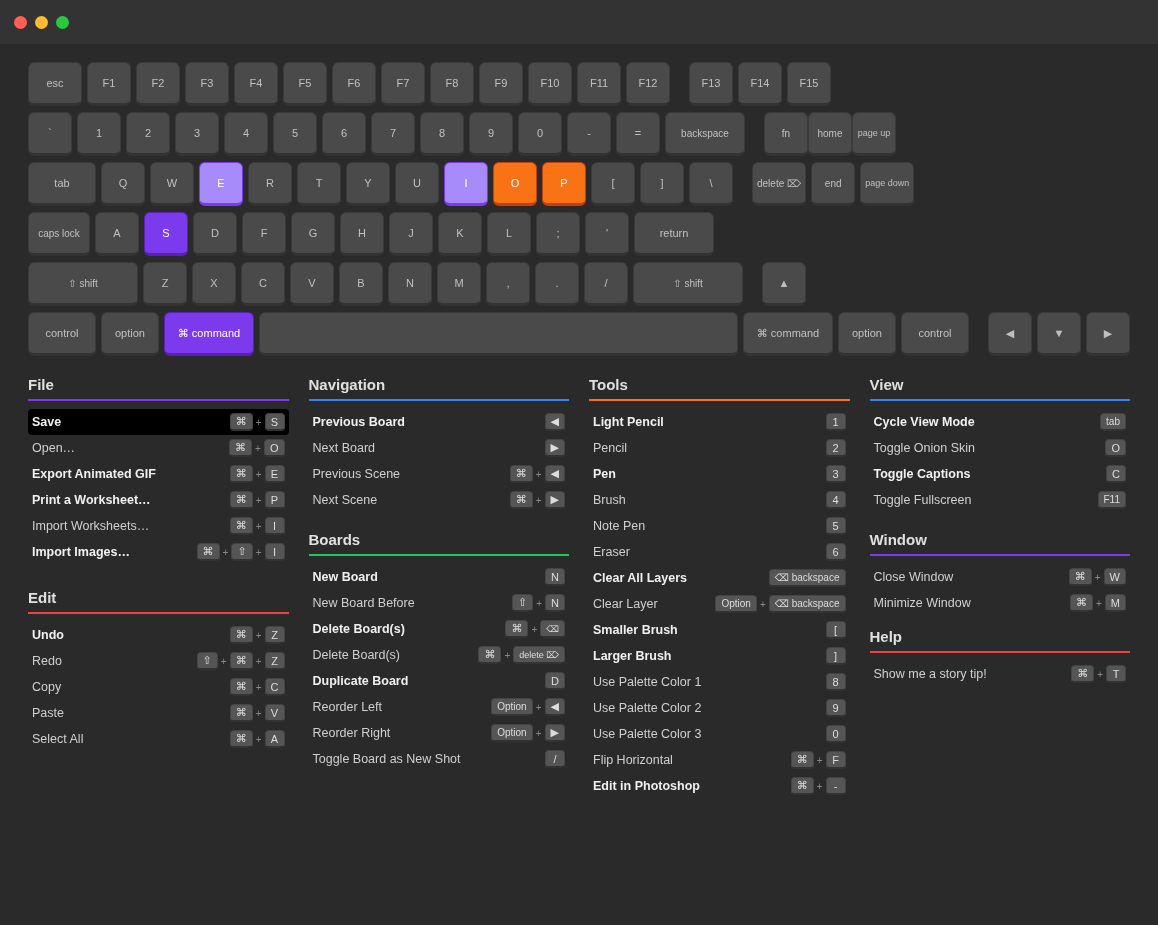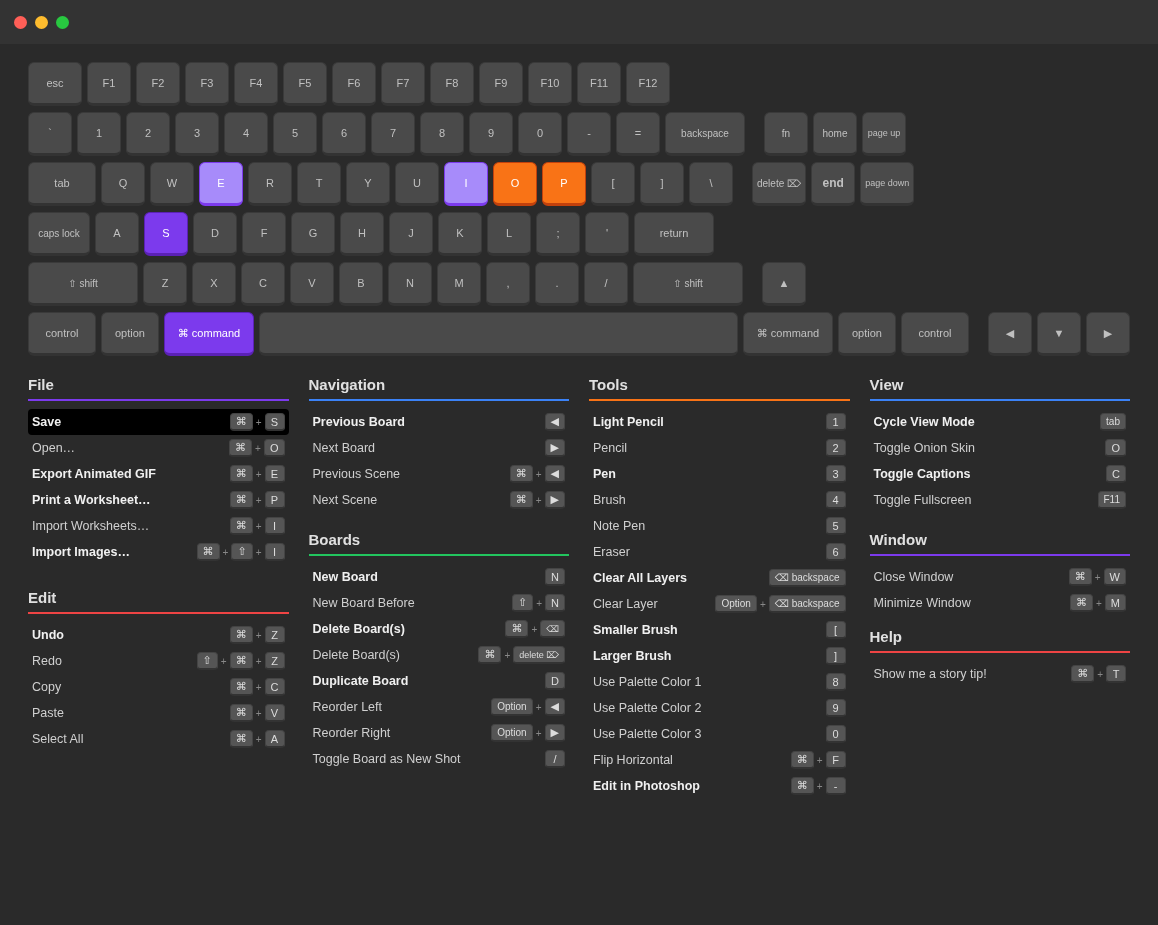--- a/index.html
+++ b/index.html
@@ -154,38 +154,43 @@
       <div class="key">F3</div>
       <div class="key">F4</div>
       <div class="key">F5</div>
       <div class="key">F6</div>
       <div class="key">F7</div>
       <div class="key">F8</div>
       <div class="key">F9</div>
       <div class="key">F10</div>
       <div class="key">F11</div>
       <div class="key">F12</div>
+      <div style="margin-left:14px; display:flex; gap:5px;">
+        <div class="key">F13</div>
+        <div class="key">F14</div>
+        <div class="key">F15</div>
+      </div>
     </div>
 
     <div class="key-row">
       <div class="key">`</div>
       <div class="key">1</div>
       <div class="key">2</div>
       <div class="key">3</div>
       <div class="key">4</div>
       <div class="key">5</div>
       <div class="key">6</div>
       <div class="key">7</div>
       <div class="key">8</div>
       <div class="key">9</div>
       <div class="key">0</div>
       <div class="key">-</div>
       <div class="key">=</div>
       <div class="key w-backspace">backspace</div>
-      <div style="margin-left:14px; display:flex; gap:5px;">
+      <div style="margin-left:14px; display:flex; ">
         <div class="key" style="font-size:10px;">fn</div>
         <div class="key" style="font-size:10px;">home</div>
         <div class="key" style="font-size:9px;">page up</div>
       </div>
     </div>
 
     <div class="key-row">
       <div class="key w-tab">tab</div>
       <div class="key">Q</div>
       <div class="key">W</div>
@@ -195,21 +200,21 @@
       <div class="key">Y</div>
       <div class="key">U</div>
       <div class="key light-purple">I</div>
       <div class="key orange">O</div>
       <div class="key orange">P</div>
       <div class="key">[</div>
       <div class="key">]</div>
       <div class="key">\</div>
       <div style="margin-left:14px; display:flex; gap:5px;">
         <div class="key" style="font-size:10px;">delete ⌦</div>
-        <div class="key" style="font-size:12px;font-weight:bold;">end</div>
+        <div class="key" style="font-size:10px;">end</div>
         <div class="key" style="font-size:9px;">page down</div>
       </div>
     </div>
 
     <div class="key-row">
       <div class="key w-caps" style="font-size:10px;">caps lock</div>
       <div class="key">A</div>
       <div class="key purple">S</div>
       <div class="key">D</div>
       <div class="key">F</div>

